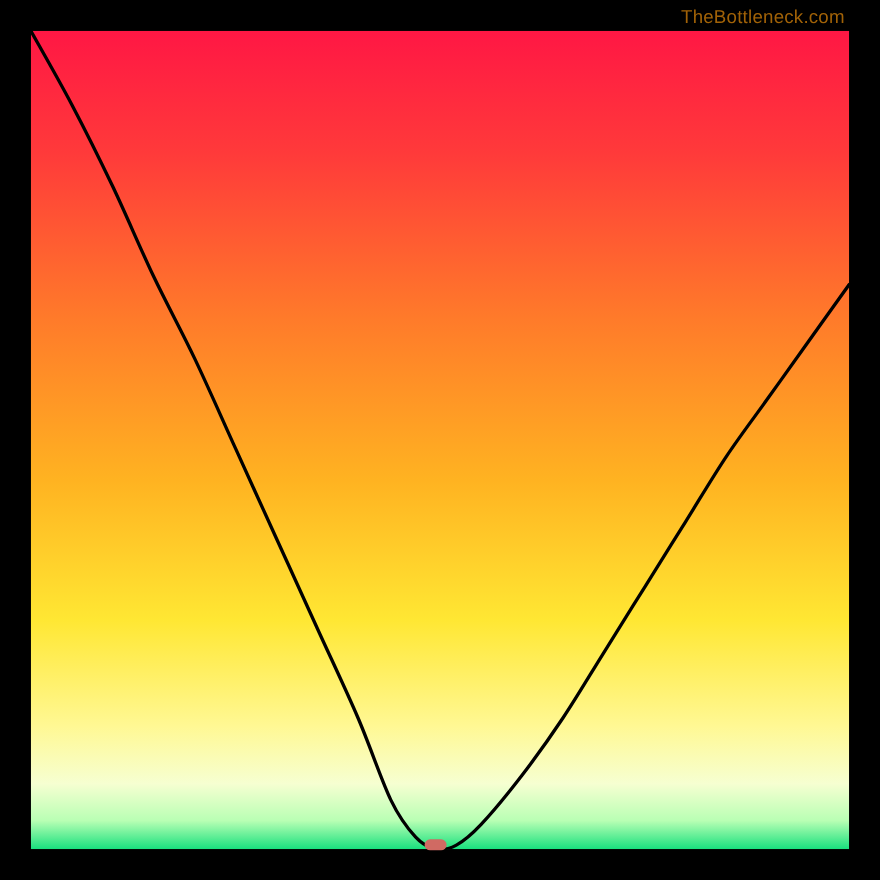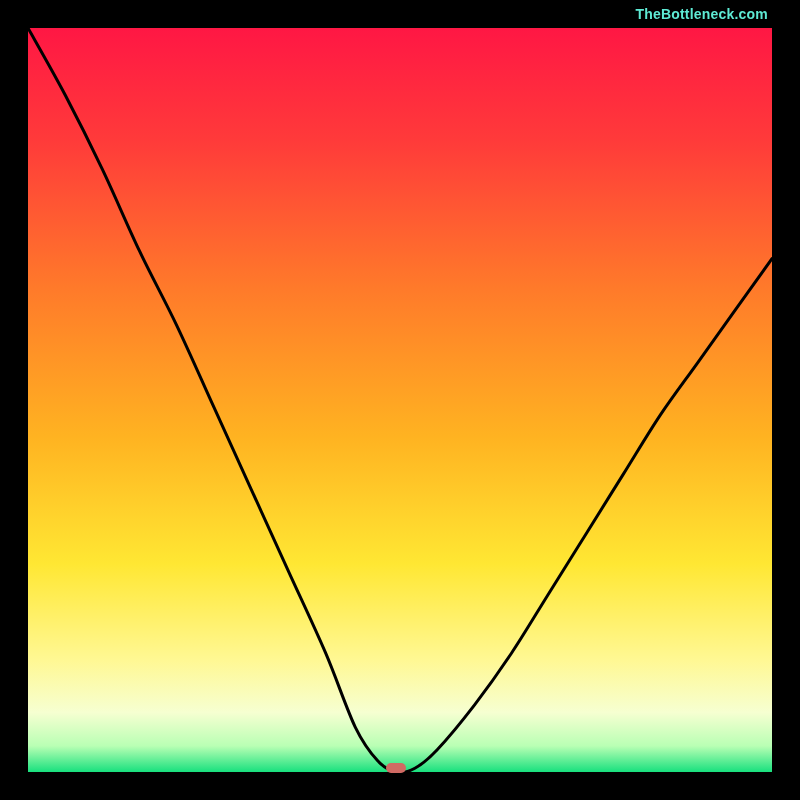--- a/index.html
+++ b/index.html
@@ -16,24 +16,24 @@
     left: 28px;
     top: 28px;
     width: 744px;
     height: 744px;
     background: #000;
   }
   .watermark {
     position: absolute;
     top: 6px;
     right: 32px;
-    color: #5eead4;
-    font-size: 14px;
+    color: #a16207;
+    font-size: 17px;
     letter-spacing: 0.2px;
-    font-weight: 700;
+    font-weight: 400;
   }
   svg {
     display: block;
   }
   .marker {
     position: absolute;
     width: 20px;
     height: 10px;
     border-radius: 5px;
     background: #d06a63;

